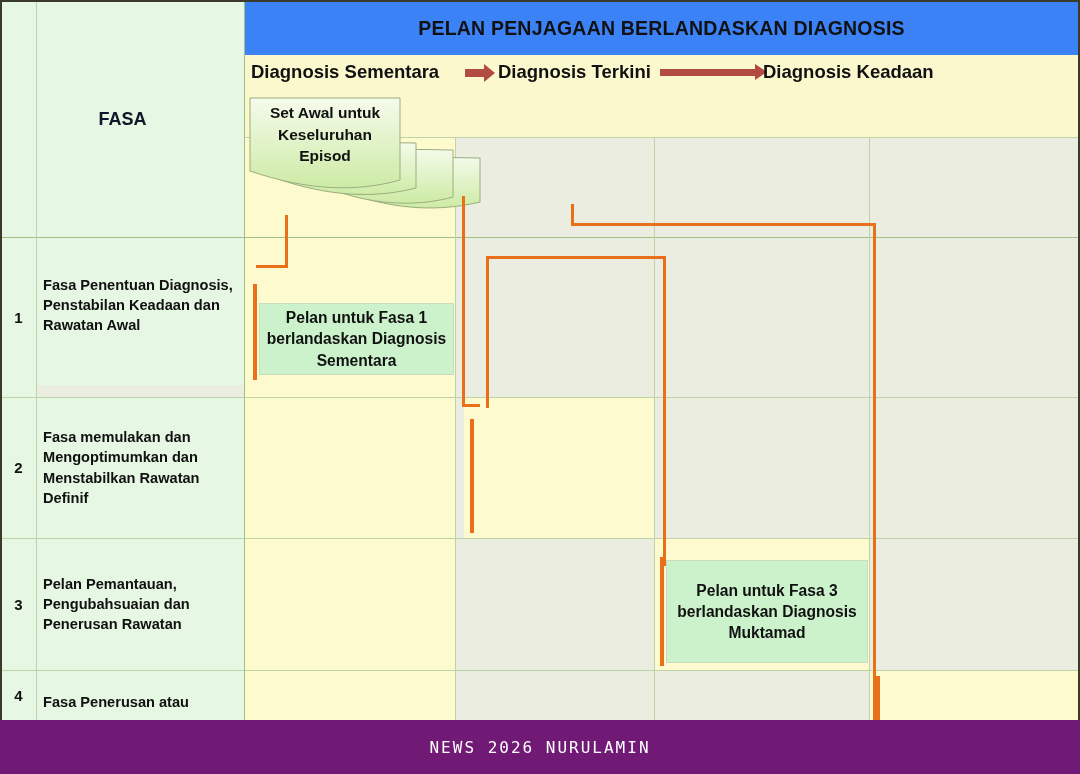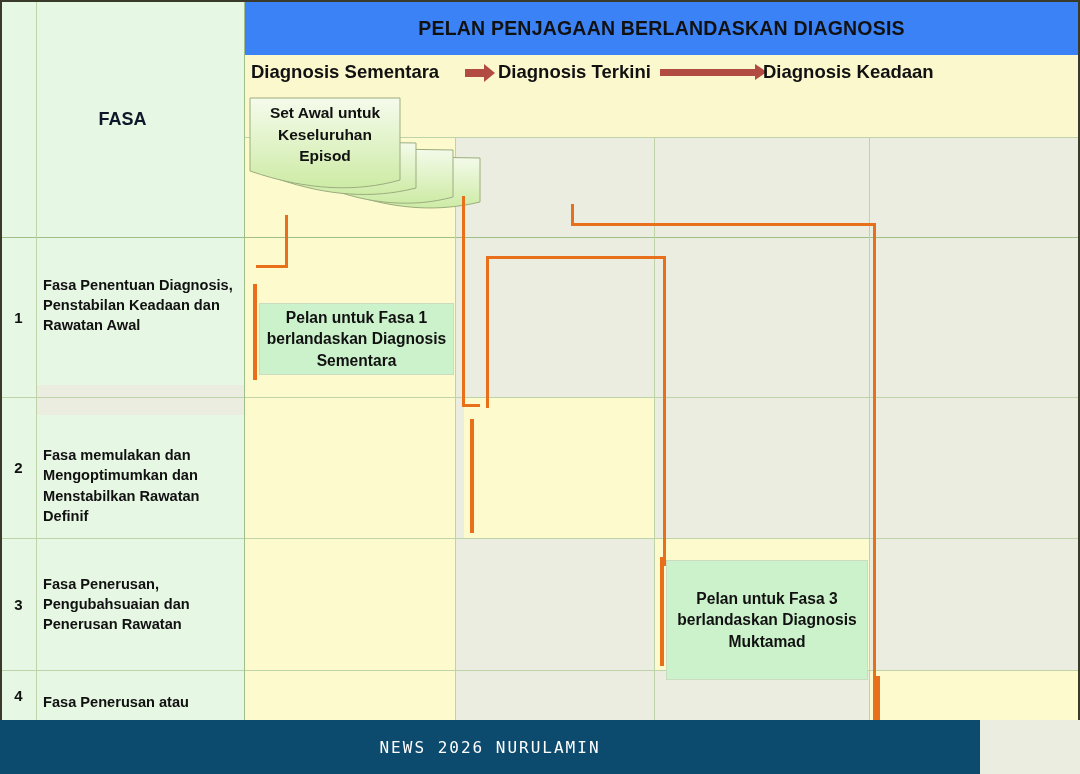--- a/index.html
+++ b/index.html
@@ -98,22 +98,22 @@
 
   
   #cascade { position:absolute; left:248px; top:96px; width:400px; height:146px; }
   #cascade svg { display:block; }
 
   
   .conn { position:absolute; background:#E8701A; }
 
   
   #bottom-bar {
-    position:absolute; left:0; bottom:0; width:980px; height:54px;
-    background:#0c4a6e;
+    position:absolute; left:0; bottom:0; width:1080px; height:54px;
+    background:#701a75;
     display:flex; align-items:center; justify-content:center;
   }
   #bottom-bar .t {
     font-family:"DejaVu Sans Mono", monospace;
     color:#fff; font-size:16px; letter-spacing:2px;
   }
   #frame-top { position:absolute; left:0; top:0; width:1080px; height:2px; background:#3A3A2A; }
   #frame-left { position:absolute; left:0; top:0; width:2px; height:720px; background:#3A3A2A; }
   #frame-right { position:absolute; right:0; top:0; width:2px; height:720px; background:#3A3A2A; }
 </style>
@@ -133,24 +133,24 @@
   <div class="cell band-yellow" style="left:870px; top:671px; width:208px; height:49px;"></div>
 
   <div id="fasa-hdr">
     <span class="t">FASA</span>
   </div>
 
   <div class="phase-num" style="top:237px; height:160px;">1</div>
   <div class="phase-name" style="top:225px; height:160px;">Fasa Penentuan Diagnosis, Penstabilan Keadaan dan Rawatan Awal</div>
 
   <div class="phase-num" style="top:397px; height:141px;">2</div>
-  <div class="phase-name" style="top:397px; height:141px;margin-top:18px;">Fasa memulakan dan Mengoptimumkan dan Menstabilkan Rawatan Definif</div>
+  <div class="phase-name" style="top:397px; height:141px;">Fasa memulakan dan Mengoptimumkan dan Menstabilkan Rawatan Definif</div>
 
   <div class="phase-num" style="top:538px; height:132px;">3</div>
-  <div class="phase-name" style="top:538px; height:132px;">Fasa Penerusan, Pengubahsuaian dan Penerusan Rawatan</div>
+  <div class="phase-name" style="top:538px; height:132px;">Pelan Pemantauan, Pengubahsuaian dan Penerusan Rawatan</div>
 
   <div class="phase-num" style="top:670px; height:50px;">4</div>
   <div class="phase-name" style="top:670px; height:50px; align-items:flex-start; padding-top:22px;">Fasa Penerusan atau</div>
 
   <div class="hline-dark" style="left:0; top:237px; width:1078px;"></div>
   <div class="hline" style="left:0; top:397px; width:1078px;"></div>
   <div class="hline" style="left:0; top:538px; width:1078px;"></div>
   <div class="hline" style="left:0; top:670px; width:1078px;"></div>
   <div class="hline" style="left:245px; top:55px; width:833px;"></div>
   <div class="hline" style="left:245px; top:137px; width:833px;"></div>
@@ -212,21 +212,21 @@
   <div class="conn" style="left:571px; top:204px; width:3px; height:22px;"></div>
   <div class="conn" style="left:571px; top:223px; width:305px; height:3px;"></div>
   <div class="conn" style="left:873px; top:223px; width:3px; height:497px;"></div>
 
   <div class="plan-left-bar" style="left:253px; top:284px; height:96px;"></div>
   <div class="plan-box" style="left:259px; top:287px; width:195px; height:72px;margin-top:16px;">Pelan untuk Fasa 1 berlandaskan Diagnosis Sementara</div>
 
   <div class="plan-left-bar" style="left:470px; top:419px; height:114px;"></div>
 
   <div class="plan-left-bar" style="left:660px; top:557px; height:109px;"></div>
-  <div class="plan-box" style="left:666px; top:560px; width:202px; height:120px;">Pelan untuk Fasa 3 berlandaskan Diagnosis Muktamad</div>
+  <div class="plan-box" style="left:666px; top:560px; width:202px; height:103px;">Pelan untuk Fasa 3 berlandaskan Diagnosis Muktamad</div>
 
   <div class="plan-left-bar" style="left:876px; top:676px; height:60px;"></div>
 
   <div id="frame-top"></div>
   <div id="frame-left"></div>
   <div id="frame-right"></div>
 
   <div id="bottom-bar">
     <span class="t">NEWS 2026 NURULAMIN</span>
   </div>

